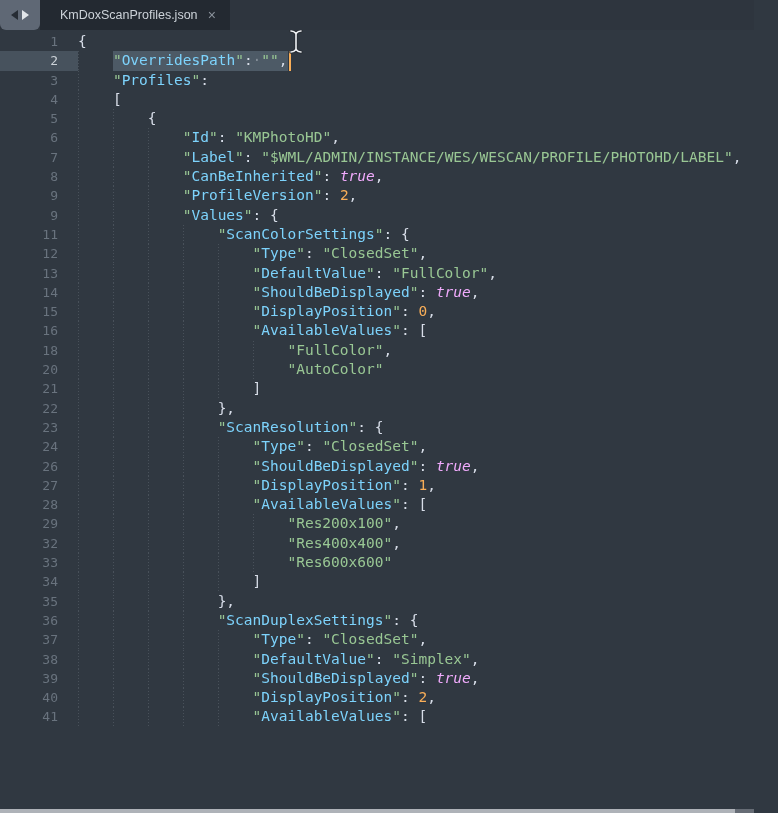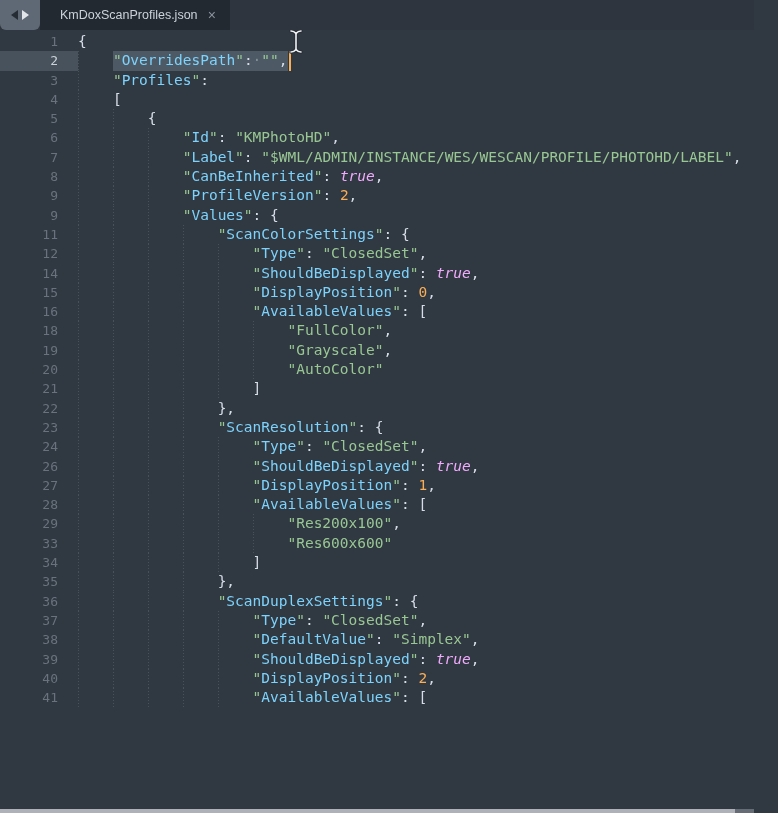--- a/index.html
+++ b/index.html
@@ -132,40 +132,40 @@
         </div>
         <div class="row">
           <div class="gut">11</div>
           <div class="code"><span class="ind">    </span><span class="ind">    </span><span class="ind">    </span><span class="ind">    </span><span class="q">"</span><span class="k">ScanColorSettings</span><span class="q">"</span><span class="p">:</span> <span class="p">{</span></div>
         </div>
         <div class="row">
           <div class="gut">12</div>
           <div class="code"><span class="ind">    </span><span class="ind">    </span><span class="ind">    </span><span class="ind">    </span><span class="ind">    </span><span class="q">"</span><span class="k">Type</span><span class="q">"</span><span class="p">:</span> <span class="q">"ClosedSet"</span><span class="p">,</span></div>
         </div>
         <div class="row">
+          <div class="gut">13</div>
+          <div class="code"><span class="ind">    </span><span class="ind">    </span><span class="ind">    </span><span class="ind">    </span><span class="ind">    </span><span class="q">"</span><span class="k">DefaultValue</span><span class="q">"</span><span class="p">:</span> <span class="q">"FullColor"</span><span class="p">,</span></div>
+        </div>
+        <div class="row">
           <div class="gut">14</div>
           <div class="code"><span class="ind">    </span><span class="ind">    </span><span class="ind">    </span><span class="ind">    </span><span class="ind">    </span><span class="q">"</span><span class="k">ShouldBeDisplayed</span><span class="q">"</span><span class="p">:</span> <span class="b">true</span><span class="p">,</span></div>
         </div>
         <div class="row">
           <div class="gut">15</div>
           <div class="code"><span class="ind">    </span><span class="ind">    </span><span class="ind">    </span><span class="ind">    </span><span class="ind">    </span><span class="q">"</span><span class="k">DisplayPosition</span><span class="q">"</span><span class="p">:</span> <span class="n">0</span><span class="p">,</span></div>
         </div>
         <div class="row">
           <div class="gut">16</div>
           <div class="code"><span class="ind">    </span><span class="ind">    </span><span class="ind">    </span><span class="ind">    </span><span class="ind">    </span><span class="q">"</span><span class="k">AvailableValues</span><span class="q">"</span><span class="p">:</span> <span class="p">[</span></div>
         </div>
         <div class="row">
           <div class="gut">18</div>
           <div class="code"><span class="ind">    </span><span class="ind">    </span><span class="ind">    </span><span class="ind">    </span><span class="ind">    </span><span class="ind">    </span><span class="q">"FullColor"</span><span class="p">,</span></div>
         </div>
         <div class="row">
-          <div class="gut">19</div>
-          <div class="code"><span class="ind">    </span><span class="ind">    </span><span class="ind">    </span><span class="ind">    </span><span class="ind">    </span><span class="ind">    </span><span class="q">"Grayscale"</span><span class="p">,</span></div>
-        </div>
-        <div class="row">
           <div class="gut">20</div>
           <div class="code"><span class="ind">    </span><span class="ind">    </span><span class="ind">    </span><span class="ind">    </span><span class="ind">    </span><span class="ind">    </span><span class="q">"AutoColor"</span></div>
         </div>
         <div class="row">
           <div class="gut">21</div>
           <div class="code"><span class="ind">    </span><span class="ind">    </span><span class="ind">    </span><span class="ind">    </span><span class="ind">    </span><span class="p">]</span></div>
         </div>
         <div class="row">
           <div class="gut">22</div>
           <div class="code"><span class="ind">    </span><span class="ind">    </span><span class="ind">    </span><span class="ind">    </span><span class="p">},</span></div>
@@ -186,20 +186,24 @@
           <div class="gut">27</div>
           <div class="code"><span class="ind">    </span><span class="ind">    </span><span class="ind">    </span><span class="ind">    </span><span class="ind">    </span><span class="q">"</span><span class="k">DisplayPosition</span><span class="q">"</span><span class="p">:</span> <span class="n">1</span><span class="p">,</span></div>
         </div>
         <div class="row">
           <div class="gut">28</div>
           <div class="code"><span class="ind">    </span><span class="ind">    </span><span class="ind">    </span><span class="ind">    </span><span class="ind">    </span><span class="q">"</span><span class="k">AvailableValues</span><span class="q">"</span><span class="p">:</span> <span class="p">[</span></div>
         </div>
         <div class="row">
           <div class="gut">29</div>
           <div class="code"><span class="ind">    </span><span class="ind">    </span><span class="ind">    </span><span class="ind">    </span><span class="ind">    </span><span class="ind">    </span><span class="q">"Res200x100"</span><span class="p">,</span></div>
+        </div>
+        <div class="row">
+          <div class="gut">32</div>
+          <div class="code"><span class="ind">    </span><span class="ind">    </span><span class="ind">    </span><span class="ind">    </span><span class="ind">    </span><span class="ind">    </span><span class="q">"Res400x400"</span><span class="p">,</span></div>
         </div>
         <div class="row">
           <div class="gut">33</div>
           <div class="code"><span class="ind">    </span><span class="ind">    </span><span class="ind">    </span><span class="ind">    </span><span class="ind">    </span><span class="ind">    </span><span class="q">"Res600x600"</span></div>
         </div>
         <div class="row">
           <div class="gut">34</div>
           <div class="code"><span class="ind">    </span><span class="ind">    </span><span class="ind">    </span><span class="ind">    </span><span class="ind">    </span><span class="p">]</span></div>
         </div>
         <div class="row">

